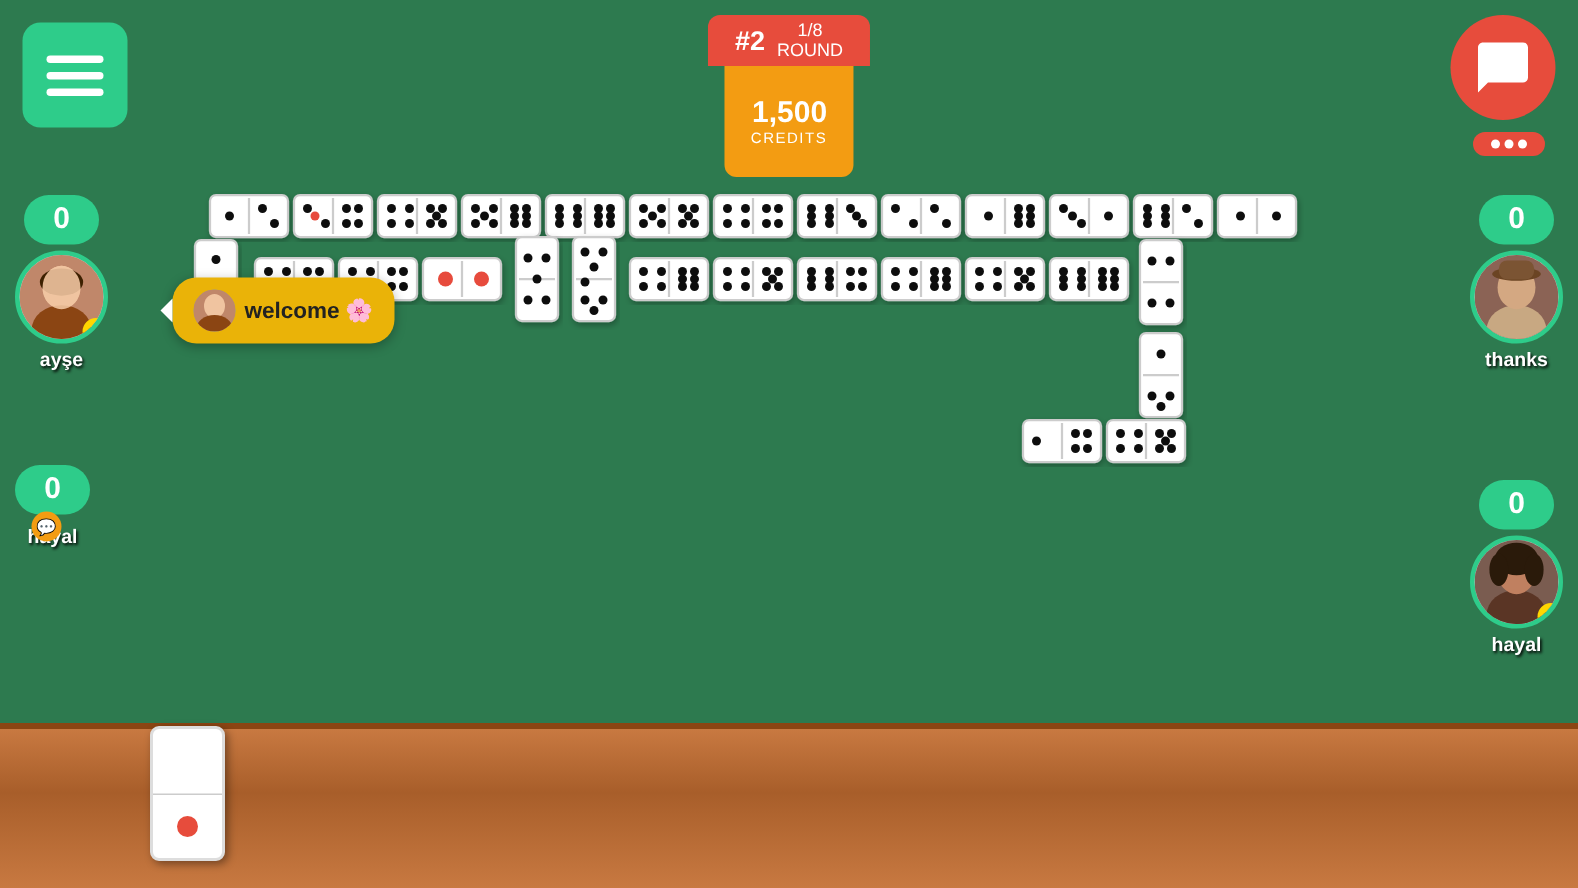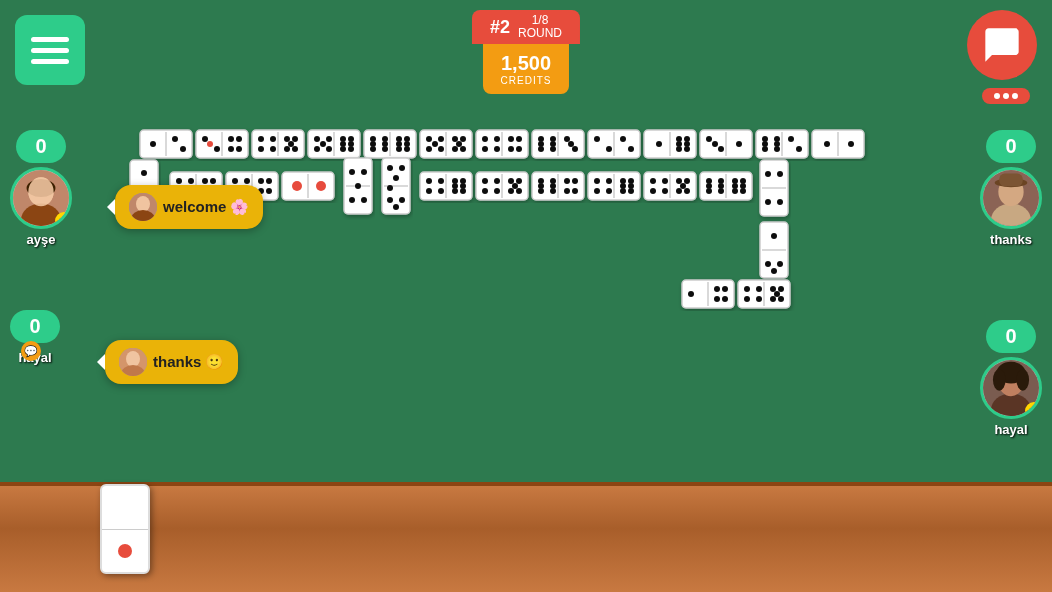--- a/index.html
+++ b/index.html
@@ -81,22 +81,22 @@
     }
     #round-text {
       color: white;
       font-size: 12px;
       text-align: center;
       line-height: 1.1;
     }
     #credits-display {
       background: #f39c12;
       border-radius: 0 0 8px 8px;
-      padding: 8px 18px;
-      text-align: center;
+      padding: 20px 18px;
+      text-align: right;
     }
     #credits-val {
       color: white;
       font-weight: bold;
       font-size: 20px;
     }
     #credits-label {
       color: white;
       font-size: 10px;
       letter-spacing: 1px;
@@ -366,30 +366,20 @@
 
   <div class="player-container" style="position:absolute; top:310px; left:10px; align-items:center;">
     <div class="player-score-pill">0</div>
     <div style="position:relative;">
 
       <div style="position:absolute; top:-6px; right:-6px; background:#f39c12; border-radius:50%; width:20px; height:20px; display:flex; align-items:center; justify-content:center; font-size:11px;">💬</div>
     </div>
     <div class="player-name">hayal</div>
   </div>
 
-  <div class="chat-bubble" style="top:340px; left:105px;">
-    <div class="chat-avatar-small">
-      <svg viewBox="0 0 28 28">
-          <rect width="28" height="28" fill="#d4956a"></rect>
-          <ellipse cx="14" cy="11" rx="7" ry="8" fill="#f0c4a0"></ellipse>
-          <ellipse cx="14" cy="26" rx="12" ry="9" fill="#c0784a"></ellipse>
-        </svg>
-    </div>
-    <span>thanks 🙂</span>
-  </div>
 
   <div class="player-container" style="position:absolute; top:320px; right:10px; align-items:center;">
     <div class="player-score-pill">0</div>
     <div class="player-avatar" style="position:relative;">
       <svg viewBox="0 0 62 62" xmlns="http://www.w3.org/2000/svg">
         <rect width="62" height="62" fill="#7a5c50"></rect>
         <ellipse cx="31" cy="55" rx="22" ry="18" fill="#5a3525"></ellipse>
         <ellipse cx="31" cy="24" rx="14" ry="16" fill="#c08060"></ellipse>
 
         <ellipse cx="31" cy="14" rx="16" ry="12" fill="#2a1a0a"></ellipse>

